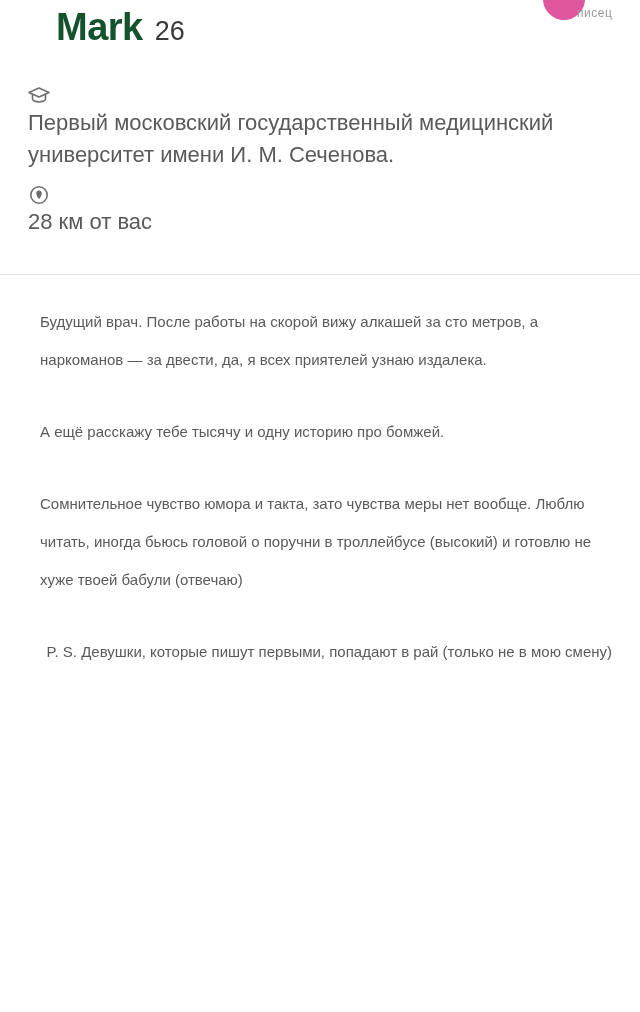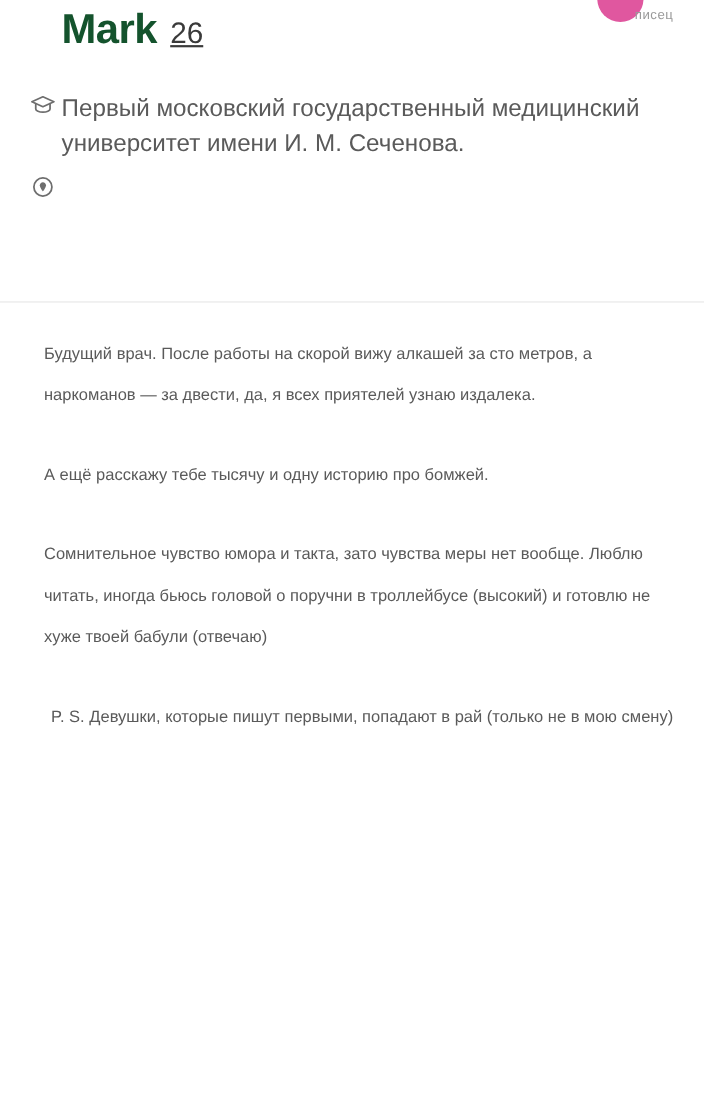--- a/index.html
+++ b/index.html
@@ -65,34 +65,34 @@
     color: #14532d;
     letter-spacing: -0.5px;
     line-height: 1;
     margin-left: 28px;
   }
   .age {
     font-size: 27px;
     font-weight: normal;
     color: #3a3a3a;
     line-height: 1;
-    text-decoration: underline;
   }
 
   
   .info-block {
     position: absolute;
     left: 28px;
     top: 82px;
     width: 580px;
   }
   .info-row {
     display: flex;
     align-items: flex-start;
     margin-bottom: 10px;
+    flex-direction: column;
   }
   .info-icon {
     width: 28px;
     min-width: 28px;
     padding-top: 3px;
     color: #6e6e6e;
   }
   .info-icon svg {
     display: block;
   }
@@ -156,20 +156,21 @@
       <span class="info-text">Первый московский государственный медицинский университет имени И. М. Сеченова.</span>
     </div>
 
     <div class="info-row">
       <span class="info-icon">
         <svg width="22" height="22" viewBox="0 0 22 22" aria-hidden="true">
           <circle cx="11" cy="11" r="8.2" fill="none" stroke="#6e6e6e" stroke-width="1.6"></circle>
           <path d="M11 6.6 C9.4 6.6 8.2 7.9 8.2 9.5 C8.2 11.6 11 15.2 11 15.2 C11 15.2 13.8 11.6 13.8 9.5 C13.8 7.9 12.6 6.6 11 6.6 Z" fill="#6e6e6e"></path>
         </svg>
       </span>
+      <span class="info-text">28 км от вас</span>
     </div>
 
   </div>
 
   <div class="divider"></div>
 
   <div class="bio">
     <p>Будущий врач. После работы на скорой вижу алкашей за сто метров, а наркоманов — за двести, да, я всех приятелей узнаю издалека.</p>
     <p>А ещё расскажу тебе тысячу и одну историю про бомжей.</p>
     <p>Сомнительное чувство юмора и такта, зато чувства меры нет вообще. Люблю читать, иногда бьюсь головой о поручни в троллейбусе (высокий) и готовлю не хуже твоей бабули (отвечаю)</p>

